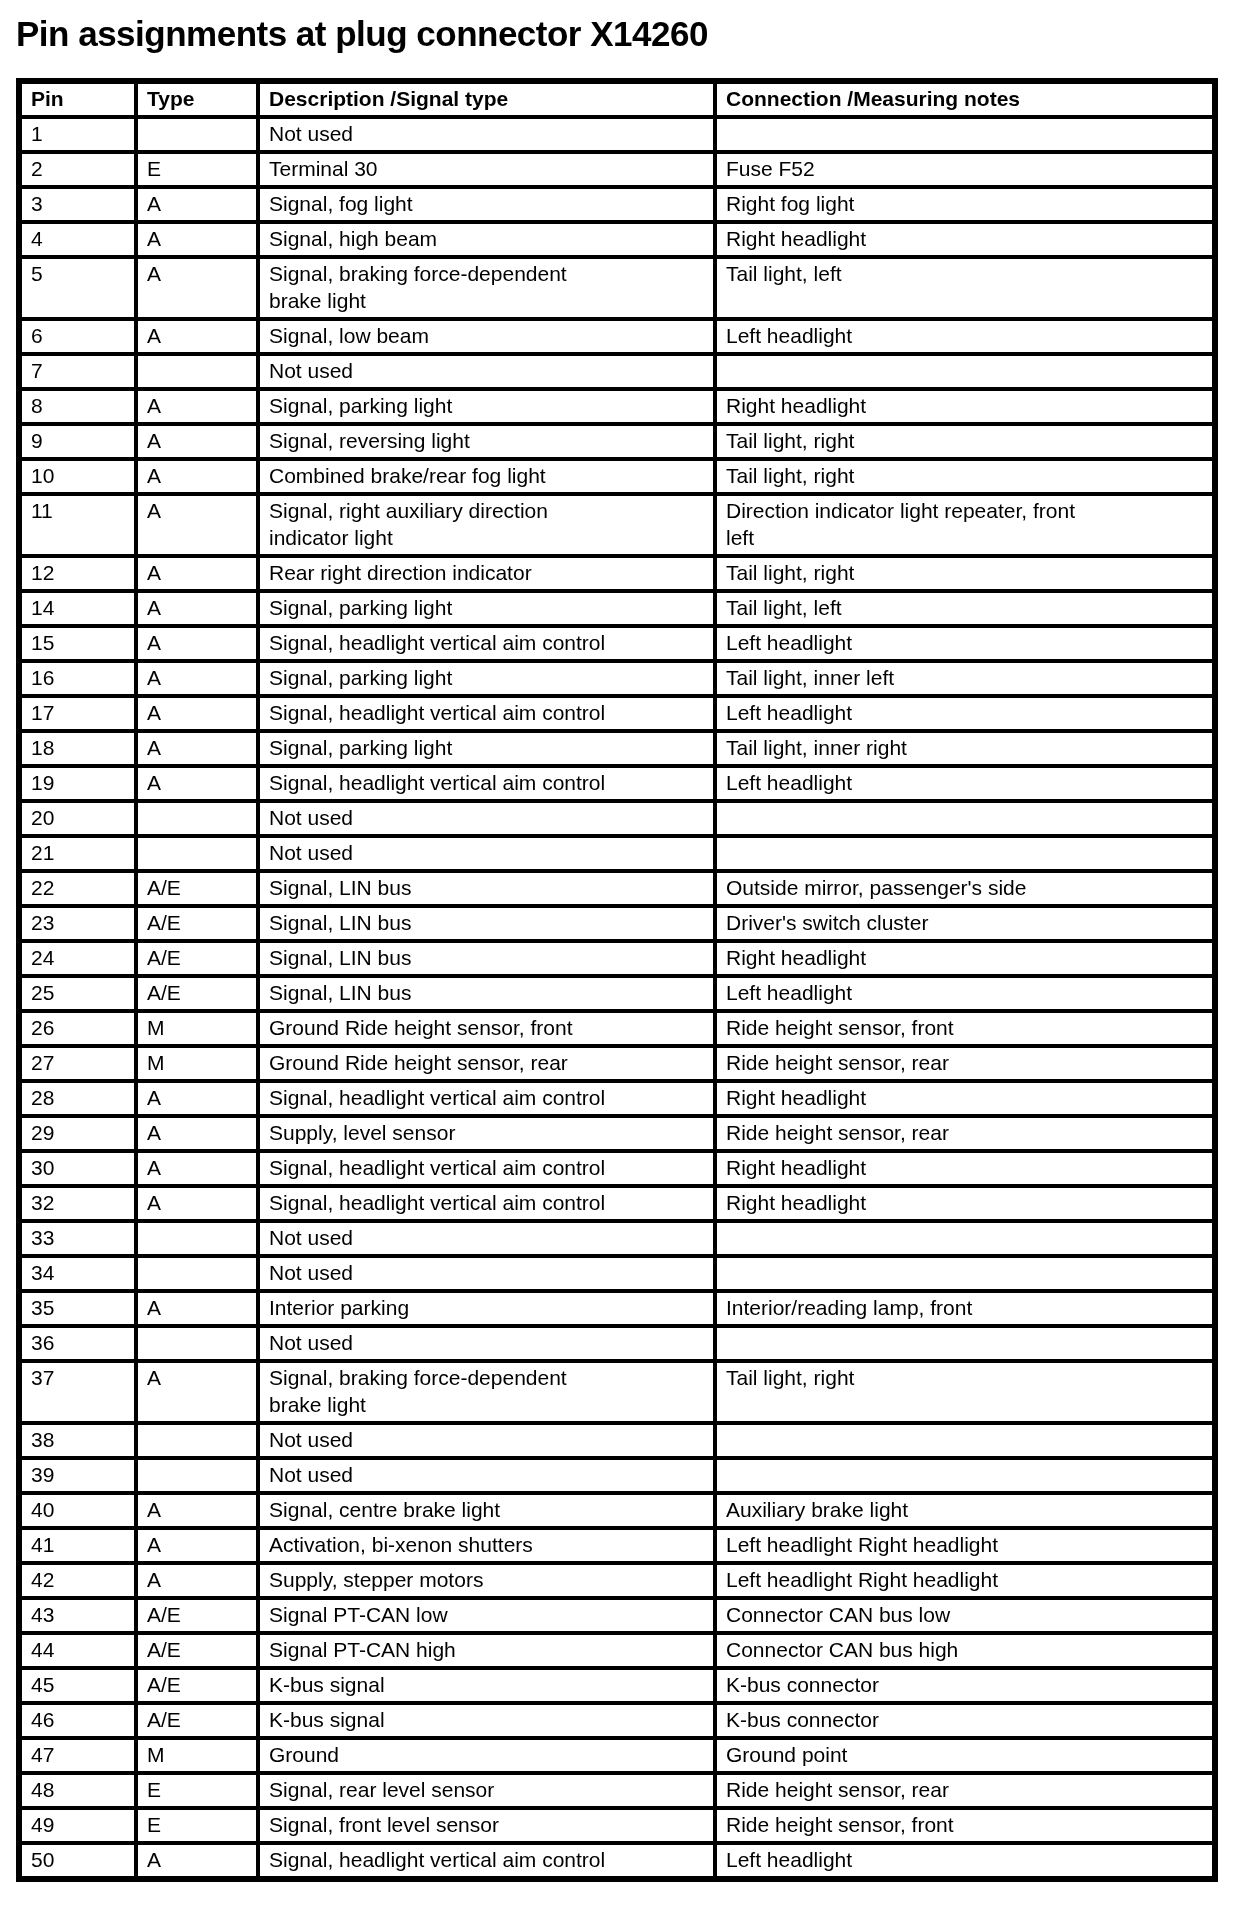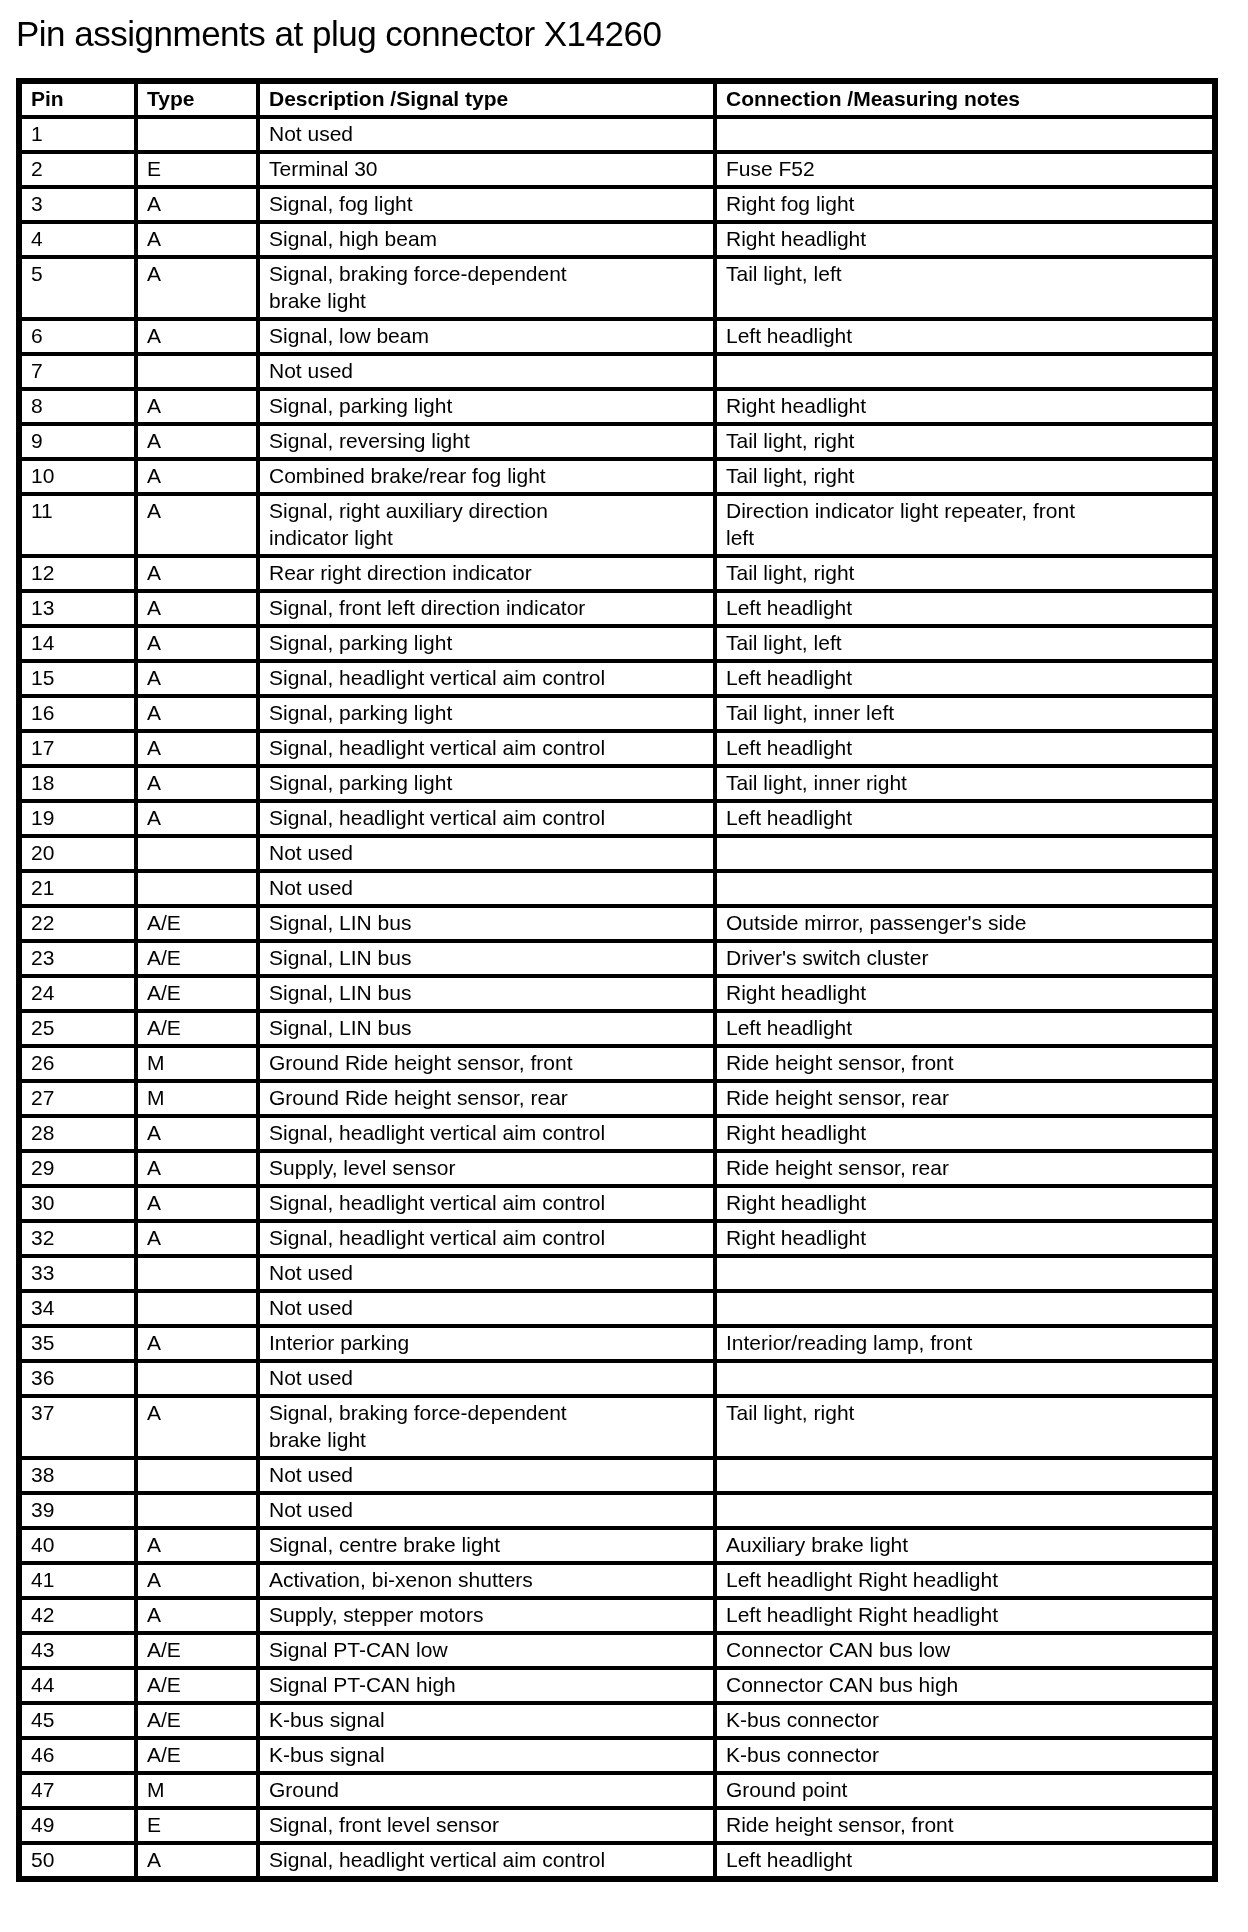--- a/index.html
+++ b/index.html
@@ -11,21 +11,21 @@
     width: 1248px;
   }
   .page {
     width: 1248px;
     min-height: 1932px;
     box-sizing: border-box;
     padding: 10px 18px 20px 16px;
   }
   h1.doc-title {
     font-size: 35px;
-    font-weight: normal;
+    font-weight: bold;
     letter-spacing: -0.5px;
     margin: 4px 0 24px 0;
     white-space: nowrap;
   }
   table.pin-table {
     border-collapse: collapse;
     table-layout: fixed;
     width: 1196px;
     border: 6px solid #000;
   }
@@ -141,26 +141,20 @@
           <td>Direction indicator light repeater, front
 left</td>
         </tr>
         <tr>
           <td>12</td>
           <td>A</td>
           <td>Rear right direction indicator</td>
           <td>Tail light, right</td>
         </tr>
         <tr>
-          <td>13</td>
-          <td>A</td>
-          <td>Signal, front left direction indicator</td>
-          <td>Left headlight</td>
-        </tr>
-        <tr>
           <td>14</td>
           <td>A</td>
           <td>Signal, parking light</td>
           <td>Tail light, left</td>
         </tr>
         <tr>
           <td>15</td>
           <td>A</td>
           <td>Signal, headlight vertical aim control</td>
           <td>Left headlight</td>
@@ -346,20 +340,26 @@
           <td>K-bus signal</td>
           <td>K-bus connector</td>
         </tr>
         <tr>
           <td>47</td>
           <td>M</td>
           <td>Ground</td>
           <td>Ground point</td>
         </tr>
         <tr>
+          <td>48</td>
+          <td>E</td>
+          <td>Signal, rear level sensor</td>
+          <td>Ride height sensor, rear</td>
+        </tr>
+        <tr>
           <td>49</td>
           <td>E</td>
           <td>Signal, front level sensor</td>
           <td>Ride height sensor, front</td>
         </tr>
         <tr>
           <td>50</td>
           <td>A</td>
           <td>Signal, headlight vertical aim control</td>
           <td>Left headlight</td>

